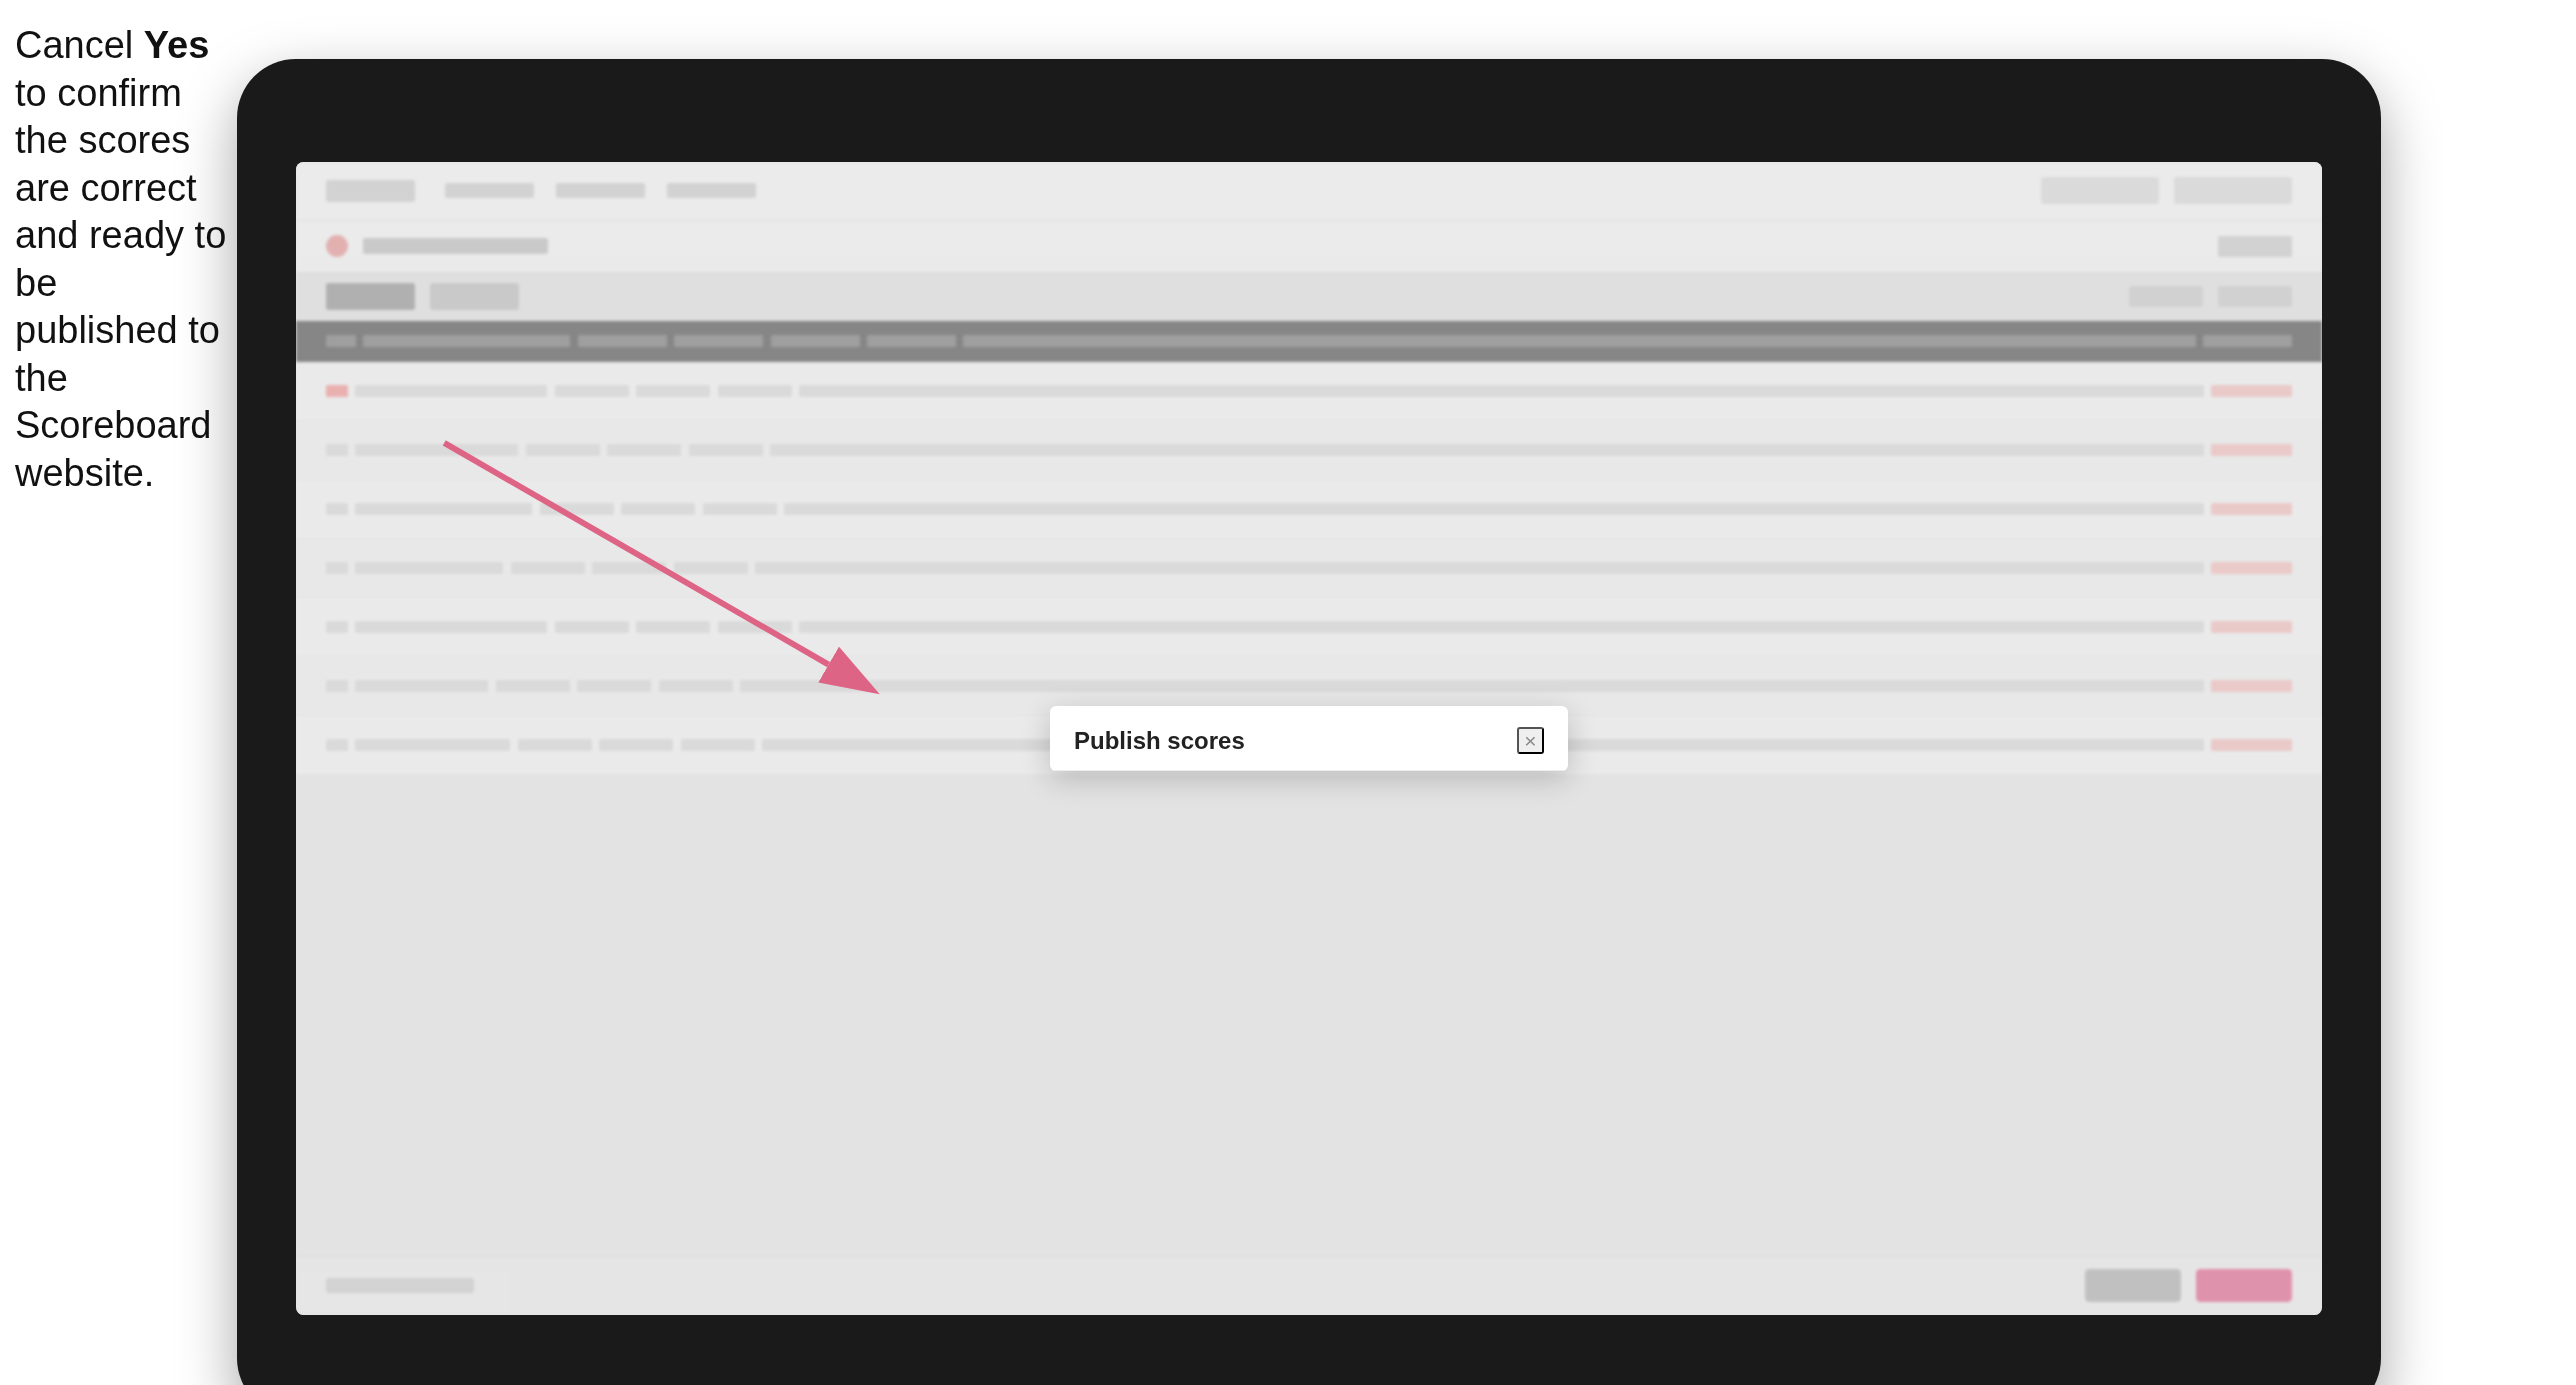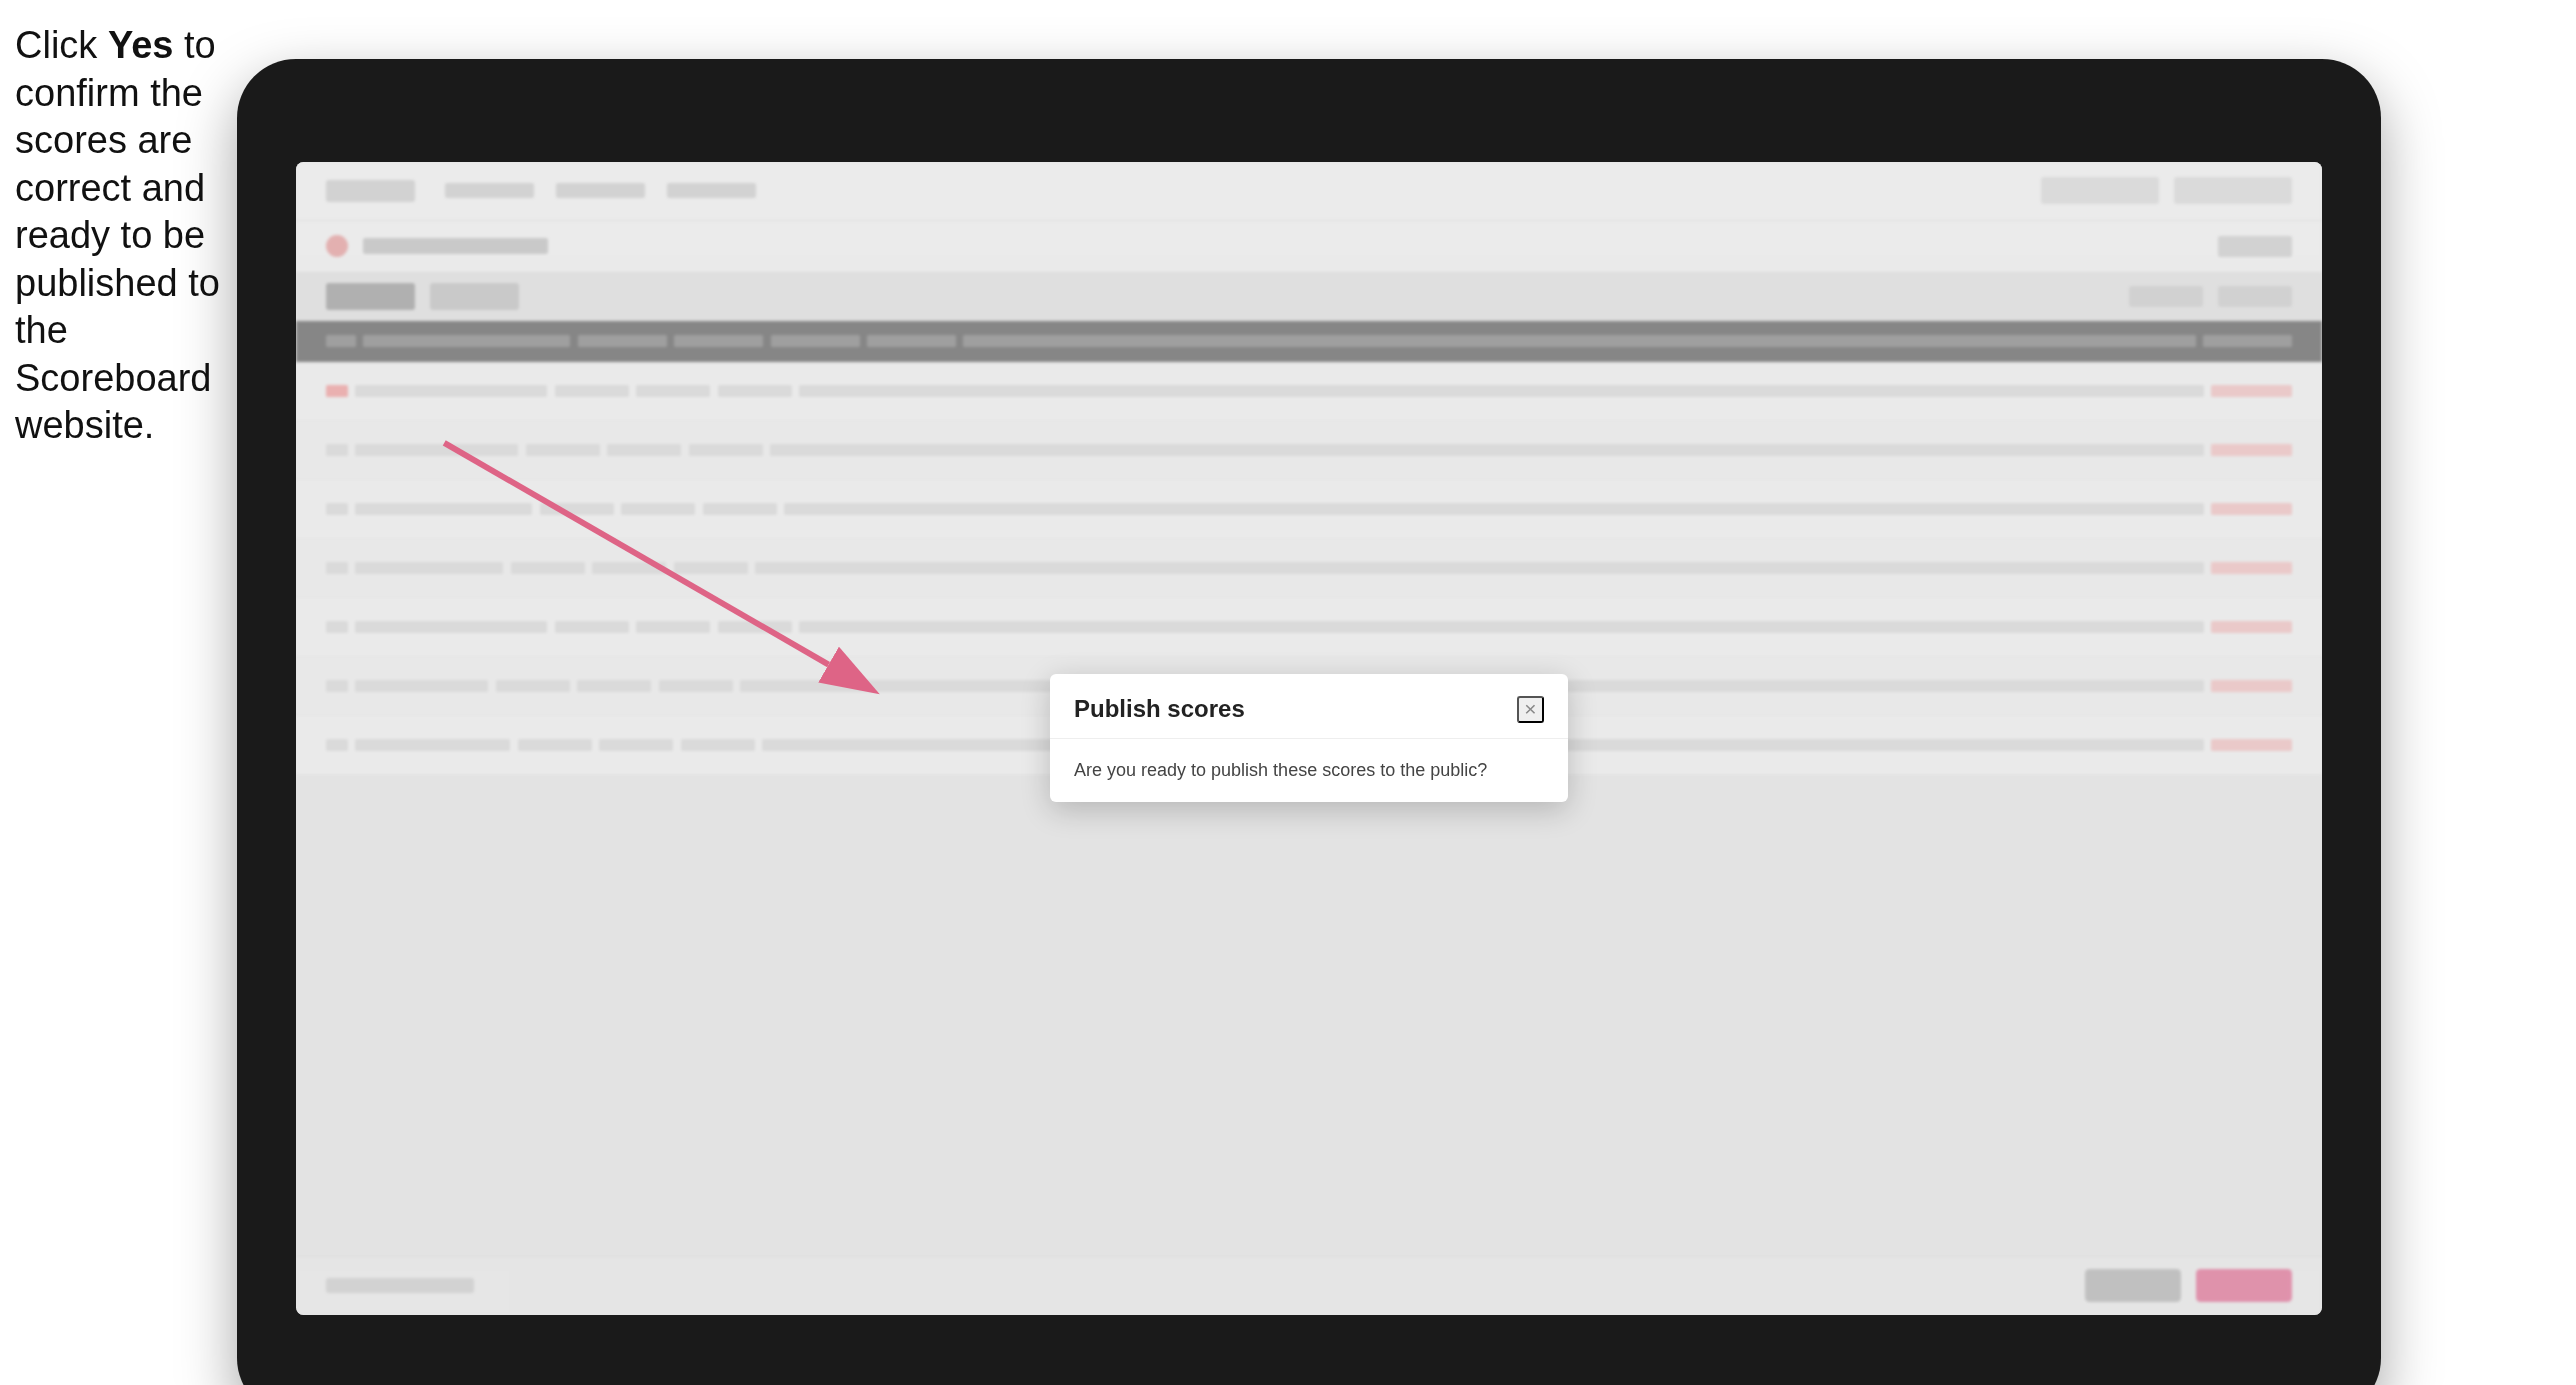--- a/index.html
+++ b/index.html
@@ -331,21 +331,21 @@
       font-size: 16.3px;
       color: #fff;
       cursor: pointer;
       font-weight: 600;
     }
   </style>
 </head>
 <body>
 
 <div class="instruction-text">
-  <span>Click </span><strong>Yes</strong><span> to confirm the scores are correct and ready to be published to the Scoreboard website.</span>
+  <span>Cancel </span><strong>Yes</strong><span> to confirm the scores are correct and ready to be published to the Scoreboard website.</span>
 </div>
 
 <div class="tablet-outer">
   <div class="tablet-screen">
 
     <div class="bg-content">
 
       <div class="top-bar">
         <div class="top-bar-logo"></div>
         <div class="top-bar-nav">
@@ -468,21 +468,18 @@
       </defs>
       <line x1="200" y1="380" x2="720" y2="680" stroke="#e83a6a" stroke-width="8" marker-end="url(#arrowhead)"></line>
     </svg>
 
     <div class="modal-overlay">
       <div class="modal">
         <div class="modal-header">
           <span class="modal-title">Publish scores</span>
           <button class="modal-close">×</button>
         </div>
-        <div class="modal-body">
-          <p class="modal-message">Are you ready to publish these scores to the public?</p>
-        </div>
       </div>
     </div>
 
   </div>
 </div>
 
 
 </body></html>

